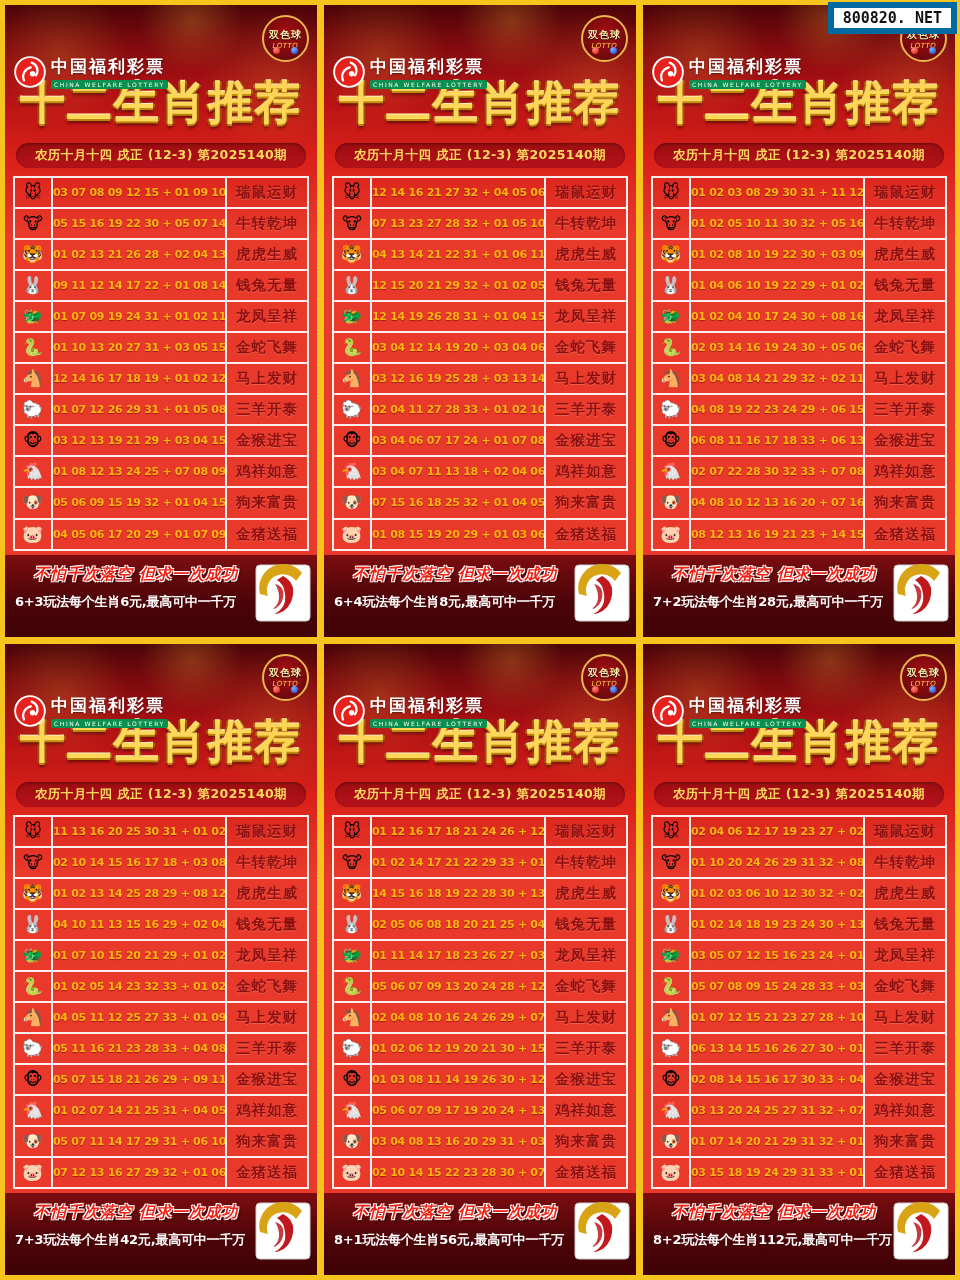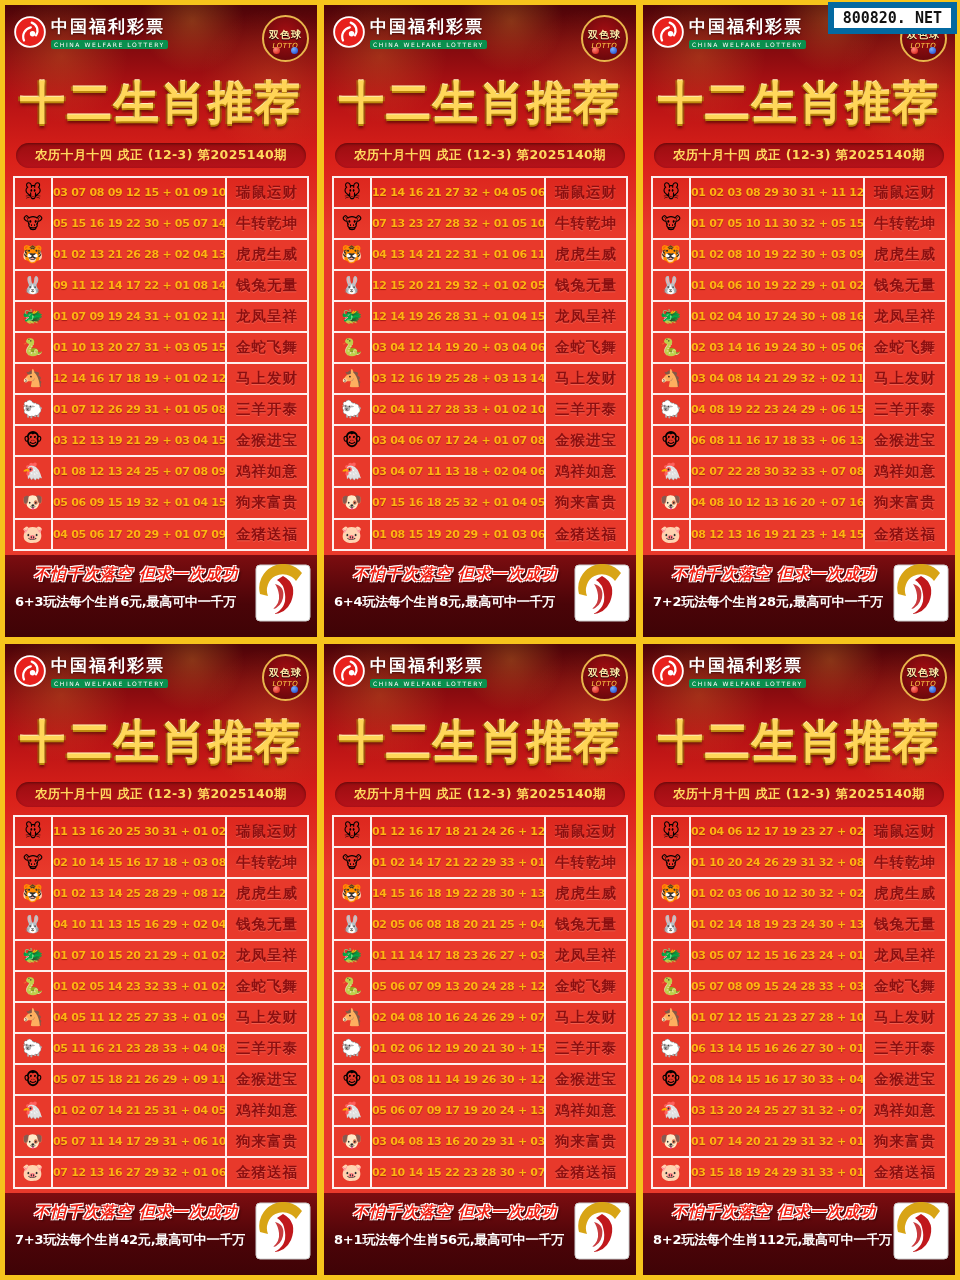--- a/index.html
+++ b/index.html
@@ -7,21 +7,21 @@
         padding:5px;display:grid;grid-template-columns:repeat(3,1fr);grid-template-rows:repeat(2,1fr);
         gap:7px;font-family:"DejaVu Sans","Liberation Sans",sans-serif;}
   .panel{position:relative;overflow:hidden;display:flex;flex-direction:column;
         background:linear-gradient(180deg,#4b0408 0%,#7e0a0e 6%,#b31114 14%,#d92019 24%,#e8392b 36%,#e8392b 100%);}
   .panel::before{content:"";position:absolute;top:0;left:0;right:0;height:160px;pointer-events:none;
         background:radial-gradient(circle at 18% 32%,rgba(255,190,60,.20),transparent 24%),
                    radial-gradient(circle at 60% 10%,rgba(255,190,60,.25),transparent 22%),
                    radial-gradient(circle at 86% 48%,rgba(255,190,60,.16),transparent 26%);}
   .panel-header{display:flex;justify-content:space-between;align-items:flex-start;
         padding:10px 8px 0 8px;height:58px;box-sizing:border-box;position:relative;}
-  .brand{display:flex;align-items:center;gap:4px;}
+  .brand{display:flex;align-items:center;gap:4px;margin-top:40px;}
   .cwl-icon svg{width:34px;height:34px;display:block;}
   .brand-text{display:flex;flex-direction:column;}
   .brand-name{color:#fff;font-weight:bold;font-size:17px;letter-spacing:2px;text-shadow:0 1px 2px rgba(0,0,0,.45);}
   .brand-sub{background:#0a8f4e;color:#fff;font-size:6px;letter-spacing:1.6px;padding:1px 3px;
         border-radius:2px;margin-top:2px;text-align:center;white-space:nowrap;}
   .lotto-badge{position:relative;width:47px;height:47px;border-radius:50%;
         background:radial-gradient(circle at 50% 40%,#a80f13,#6d080c 75%);
         border:2px solid #e8b64c;box-sizing:border-box;display:flex;flex-direction:column;
         align-items:center;justify-content:center;}
   .lb-title{font-size:10px;font-weight:bold;color:#ffe9a8;text-shadow:0 1px 1px #000;letter-spacing:1px;}
@@ -287,21 +287,21 @@
         <div class="poster-title">十二生肖推荐</div>
         <div class="date-bar">农历十月十四 戌正 (12-3) 第2025140期</div>
         <div class="ztable">
           <div class="zrow">
             <span class="zicon">🐭</span>
             <span class="znums">01 02 03 08 29 30 31 + 11 12</span>
             <span class="zname">瑞鼠运财</span>
           </div>
           <div class="zrow">
             <span class="zicon">🐮</span>
-            <span class="znums">01 07 05 10 11 30 32 + 05 15</span>
+            <span class="znums">01 02 05 10 11 30 32 + 05 16</span>
             <span class="zname">牛转乾坤</span>
           </div>
           <div class="zrow">
             <span class="zicon">🐯</span>
             <span class="znums">01 02 08 10 19 22 30 + 03 09</span>
             <span class="zname">虎虎生威</span>
           </div>
           <div class="zrow">
             <span class="zicon">🐰</span>
             <span class="znums">01 04 06 10 19 22 29 + 01 02</span>

